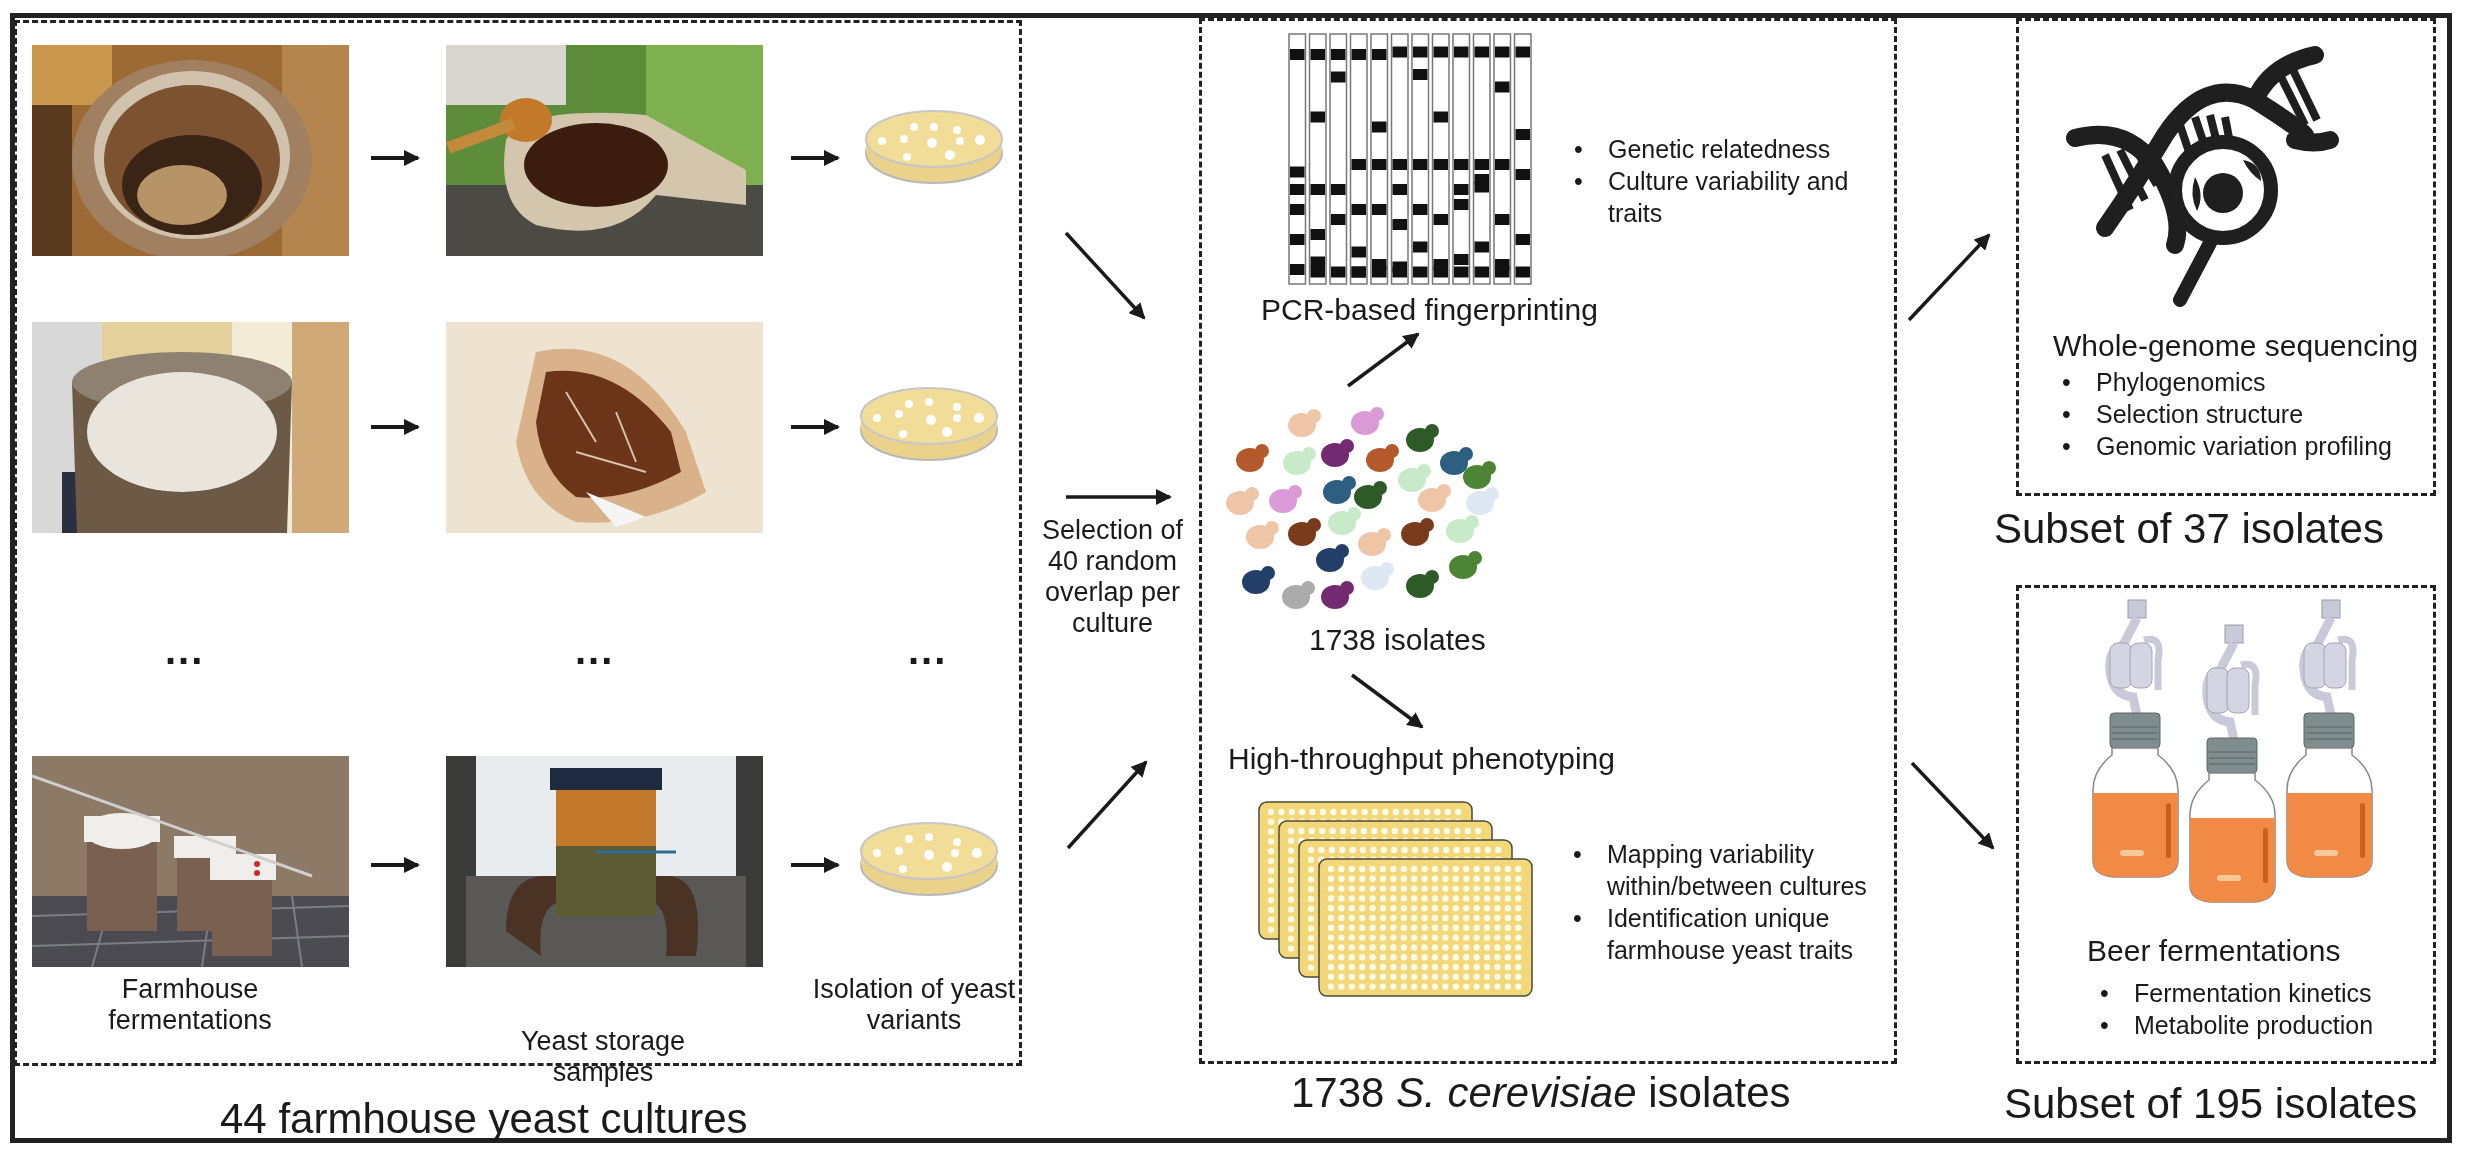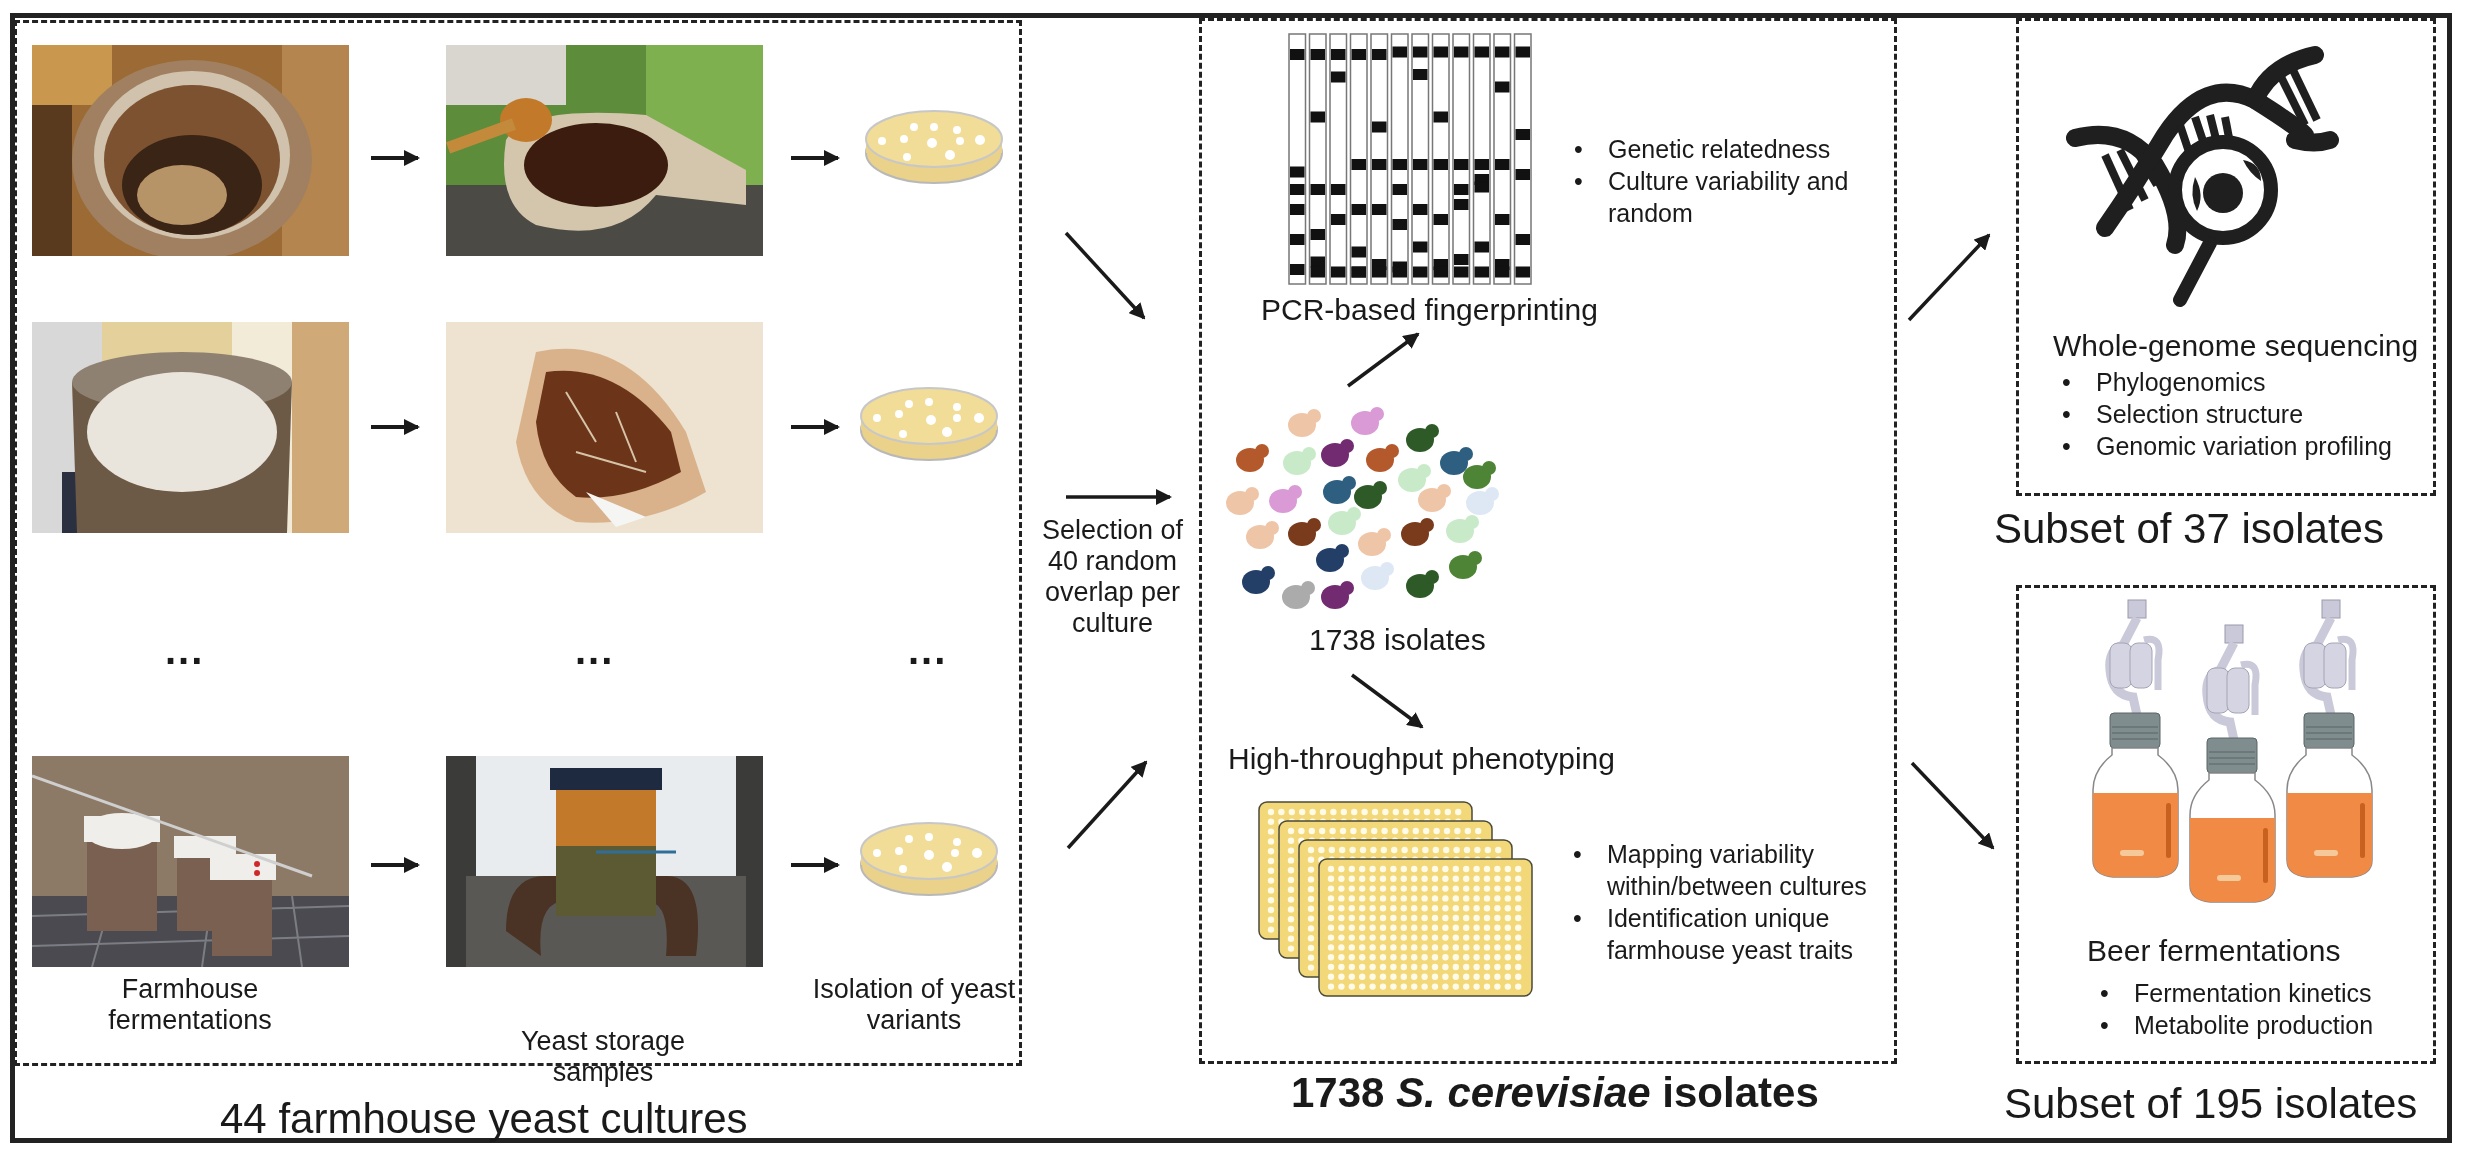--- a/index.html
+++ b/index.html
@@ -330,21 +330,21 @@
       <rect x="230.5" y="139" width="14.5" height="11" fill="#111"></rect>
       <rect x="230.5" y="204" width="14.5" height="11" fill="#111"></rect>
       <rect x="230.5" y="236.5" width="14.5" height="11" fill="#111"></rect>
     </g>
   </svg>
 
 <div class="label-md" style="left:1261px;top:294px;">PCR-based fingerprinting</div>
 
 <ul class="bullets" style="left:1574px;top:133px;">
   <li><span class="b">•</span><span>Genetic relatedness</span></li>
-  <li><span class="b">•</span><span>Culture variability and</span><br><span>random</span></li>
+  <li><span class="b">•</span><span>Culture variability and</span><br><span>traits</span></li>
 </ul>
 
 <svg class="abs" style="left:1220px;top:395px;" width="300" height="220" id="yeast">
     <g>
       <ellipse cx="82" cy="30" rx="14" ry="12" fill="#EFC5A8"></ellipse>
       <circle cx="94" cy="21" r="7" fill="#EFC5A8"></circle>
     </g>
     <g>
       <ellipse cx="145" cy="28" rx="14" ry="12" fill="#D99AD6"></ellipse>
       <circle cx="157" cy="19" r="7" fill="#D99AD6"></circle>
@@ -1464,21 +1464,21 @@
       <circle cx="252.8" cy="188.60000000000002" r="3.2" fill="#fffbe8"></circle>
       <circle cx="263.20000000000005" cy="188.60000000000002" r="3.2" fill="#fffbe8"></circle>
     </g>
   </svg>
 
 <ul class="bullets" style="left:1573px;top:838px;">
   <li><span class="b">•</span><span>Mapping variability</span><br><span>within/between cultures</span></li>
   <li><span class="b">•</span><span>Identification unique</span><br><span>farmhouse yeast traits</span></li>
 </ul>
 
-<div class="big-title" style="left:1291px;top:1069px;font-weight:bold;"><span>1738 </span><i>S. cerevisiae</i><span> isolates</span></div>
+<div class="big-title" style="left:1291px;top:1069px;"><span>1738 </span><i>S. cerevisiae</i><span> isolates</span></div>
 
 <svg class="abs" style="left:2065px;top:45px;" width="290" height="265" viewBox="0 0 290 265">
   <g fill="none" stroke="#1f1f1f" stroke-linecap="round">
     <path d="M10,93 Q60,80 90,120 Q120,170 110,200" stroke-width="18"></path>
     <path d="M40,183 Q70,140 100,90 Q140,30 190,55 Q230,80 240,90" stroke-width="18"></path>
     <path d="M190,55 Q205,20 250,10" stroke-width="18"></path>
     <path d="M230,95 Q250,100 265,95" stroke-width="18"></path>
     <path d="M200,30 Q250,40 255,95" stroke-width="0"></path>
   </g>
   <g stroke="#1f1f1f" stroke-width="8">

